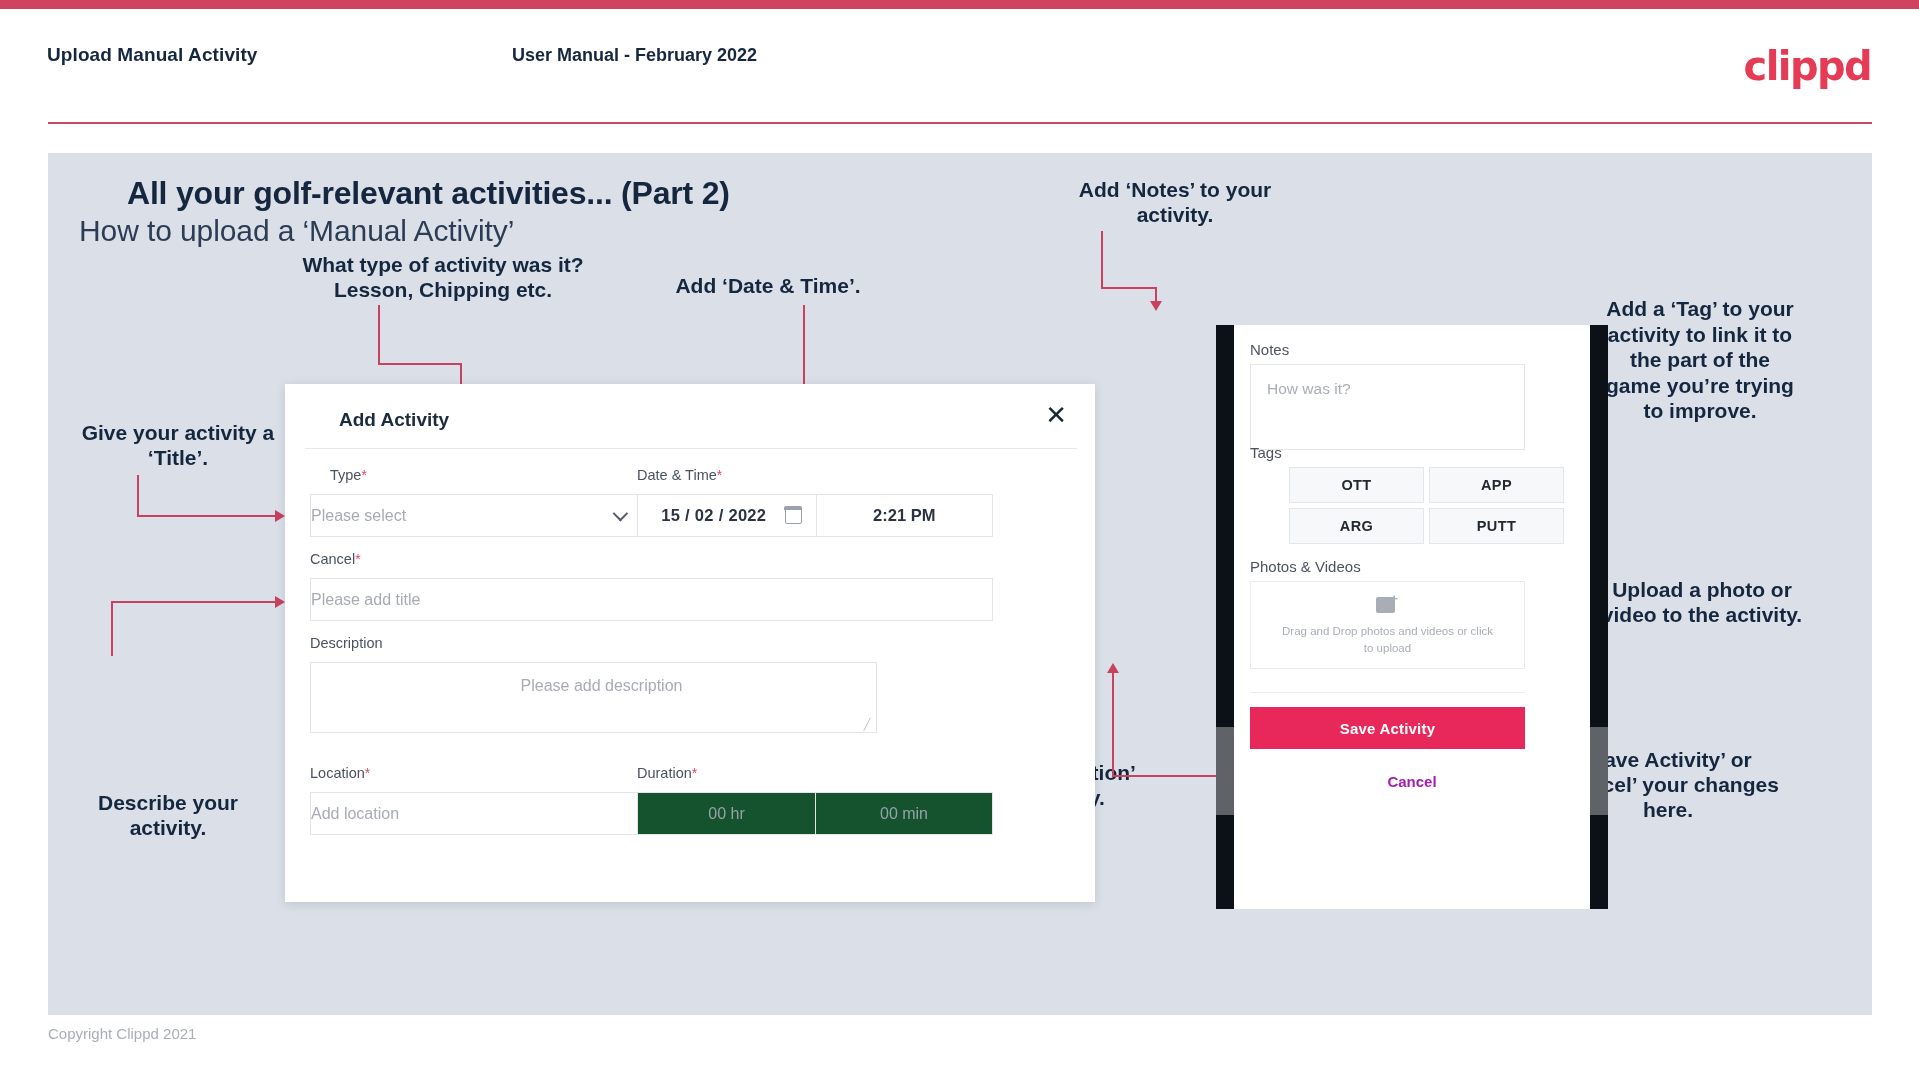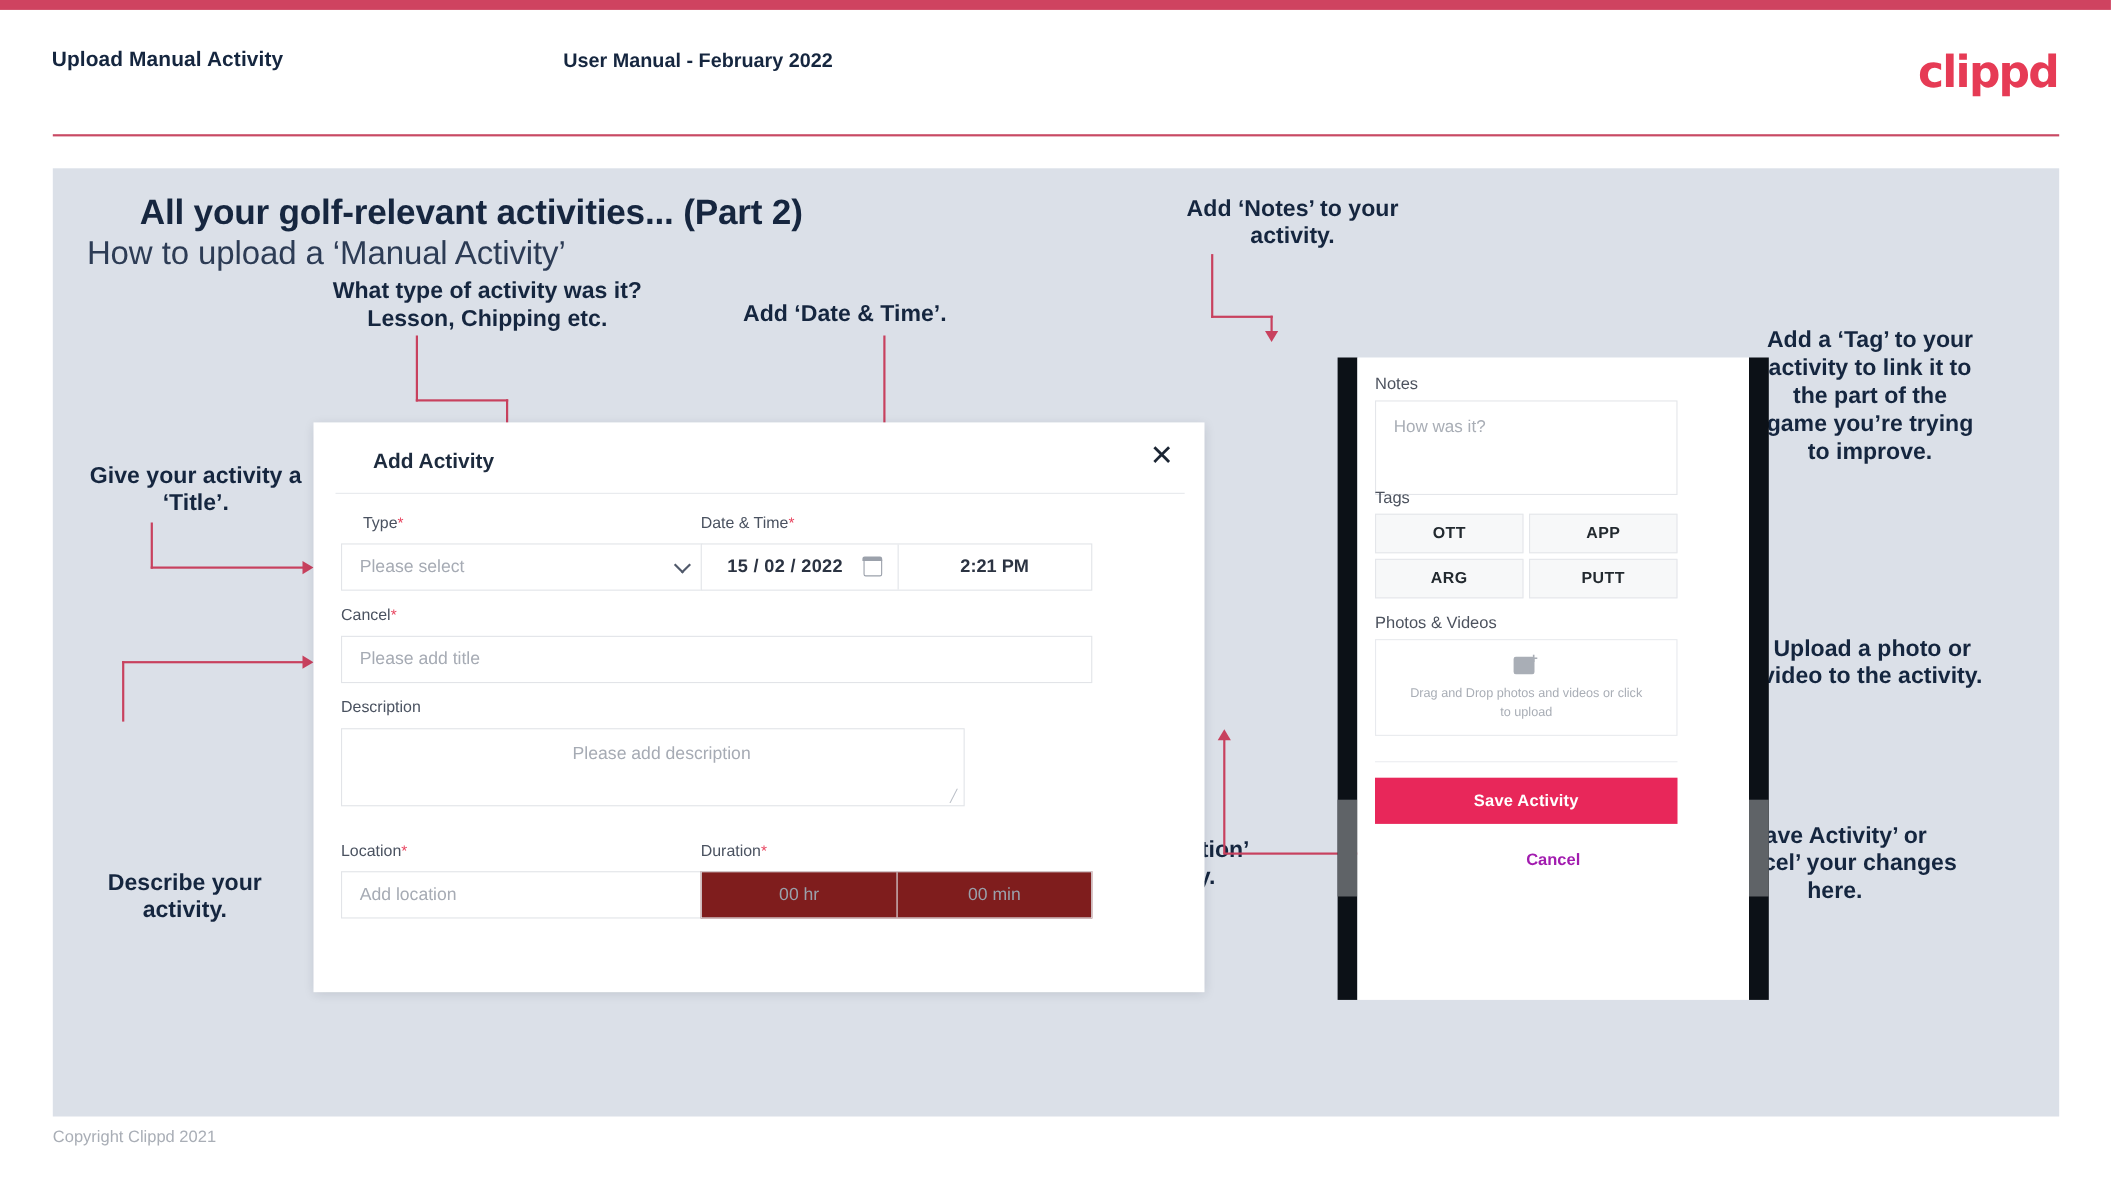--- a/index.html
+++ b/index.html
@@ -95,21 +95,21 @@
   }
 
   .fld-label {
     position: absolute; font-size: 14.5px; color: #4a5260; font-weight: 500;
   }
   .req { color: #e8445f; font-size: 14px; }
 
   .inp {
     position: absolute; background: #fff; border: 1px solid #e2e4e8;
     display: flex; align-items: center;
-    font-size: 16px; color: #a6abb4; padding-left: 16px;
+    font-size: 16px; color: #a6abb4; 
   }
 
   .chev {
     position: absolute; right: 16px; top: 50%; transform: translateY(-50%);
     width: 11px; height: 11px; border-right: 2px solid #50596a; border-bottom: 2px solid #50596a;
     transform-origin: center; margin-top: -4px;
     rotate: 45deg;
   }
   .cal-ic {
     position: absolute; right: 14px; top: 50%; margin-top: -9px;
@@ -133,21 +133,21 @@
   .dt-date {
     width: 178px; height: 100%; display: flex; align-items: center; justify-content: center;
     position: relative; font-size: 16.5px; font-weight: 600; color: #2b3342; letter-spacing: .3px;
   }
   .dt-date .txt { margin-right: 26px; }
   .dt-time {
     width: 177px; height: 100%; border-left: 1px solid #e2e4e8;
     display: flex; align-items: center; justify-content: center;
     font-size: 16.5px; font-weight: 600; color: #2b3342;
   }
-  .dur-wrap { position: absolute; display: flex; border: 1px solid #e2e4e8; background: #7f1d1d; }
+  .dur-wrap { position: absolute; display: flex; border: 1px solid #e2e4e8; background: #14532d; }
   .dur-cell {
     width: 177px; height: 100%; display: flex; align-items: center; justify-content: center;
     font-size: 16px; color: #9aa0aa;
   }
   .dur-cell + .dur-cell { border-left: 1px solid #e2e4e8; }
 
   
   .phone {
     position: absolute; left: 1216px; top: 325px;
     width: 392px; height: 584px;
@@ -169,21 +169,21 @@
   }
   .ph-box {
     position: absolute; border: 1px solid #e4e6ea; background: #fff;
   }
   .ph-ph {
     position: absolute; left: 16px; top: 15px; font-size: 15.5px; color: #a9aeb6;
   }
   .tag {
     position: absolute; border: 1px solid #e4e6ea; background: #f7f8f9;
     display: flex; align-items: center; justify-content: center;
-    font-size: 14.5px; font-weight: 700; color: #22292f; letter-spacing: .4px;
+    font-size: 14.5px; font-weight: 700; color: #22292f; letter-spacing: .4px; margin-left: 39px;
   }
   .drop {
     position: absolute; border: 1px solid #e8eaee; background: #fff;
     display: flex; flex-direction: column; align-items: center; justify-content: center;
   }
   .drop .ic {
     width: 24px; height: 20px; position: relative; margin-bottom: 9px;
   }
   .drop .ic .sq {
     position: absolute; left: 0; top: 3px; width: 19px; height: 16px;

